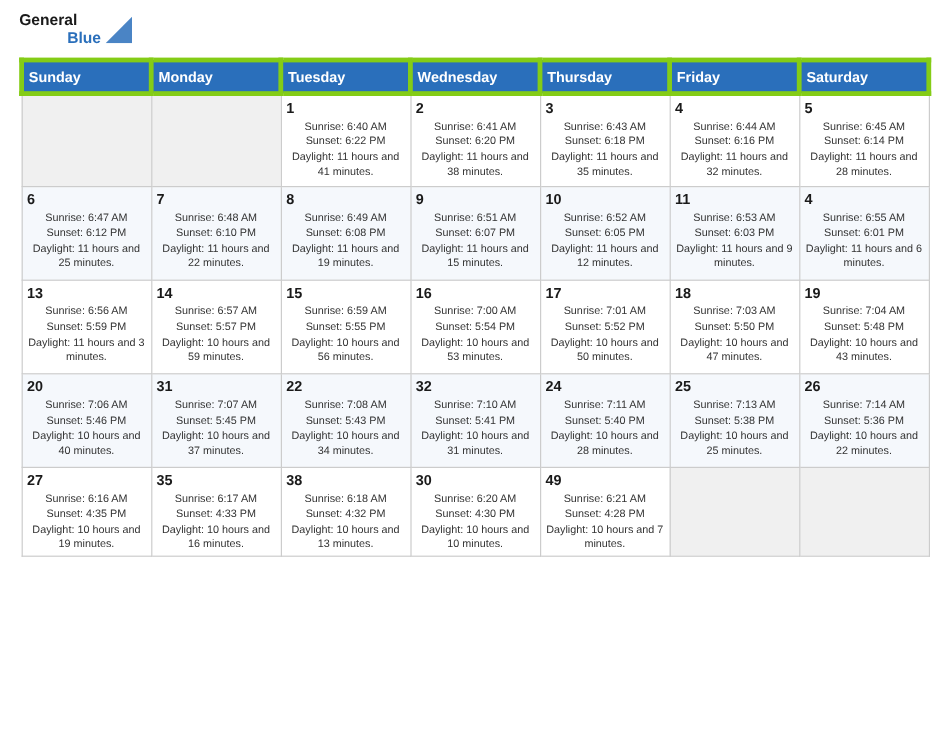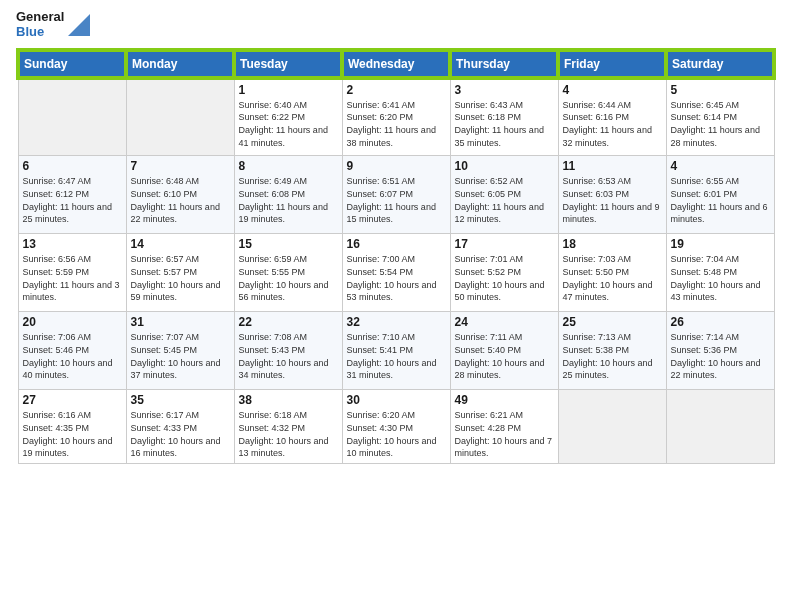--- a/index.html
+++ b/index.html
@@ -69,37 +69,38 @@
       font-size: 12px;
       font-weight: bold;
       color: #1a1a1a;
       display: block;
       margin-bottom: 2px;
     }
     .day-info {
       color: #333;
       font-size: 9px;
       line-height: 1.4;
+      text-align: center;
     }
     td.empty {
       background: #f0f0f0 !important;
     }
     .last-row td {
       height: 70px;
     }
   </style>
 </head>
 <body>
 
 <div class="page">
   <div class="header">
     <div class="logo">
   <div style="font-family:Arial,sans-serif;font-size:13px;font-weight:bold;line-height:1.15;">
     <span style="color:#1a1a1a;">General</span><br>
-    <span style="color:#2a6fbb;">Blue</span>
+    <span style="color:#2a6fbb;margin-left:40px;">Blue</span>
   </div>
   <svg width="22" height="22" viewBox="0 0 22 22">
     <polygon points="0,22 22,0 22,22" fill="#2a6fbb" opacity="0.85"></polygon>
     <polygon points="0,22 22,0 11,11" fill="#1a4a8a" opacity="0.7"></polygon>
   </svg>
 </div>
     <div class="title-block">
       <div class="month-title"></div>
       <div class="location"></div>
     </div>

